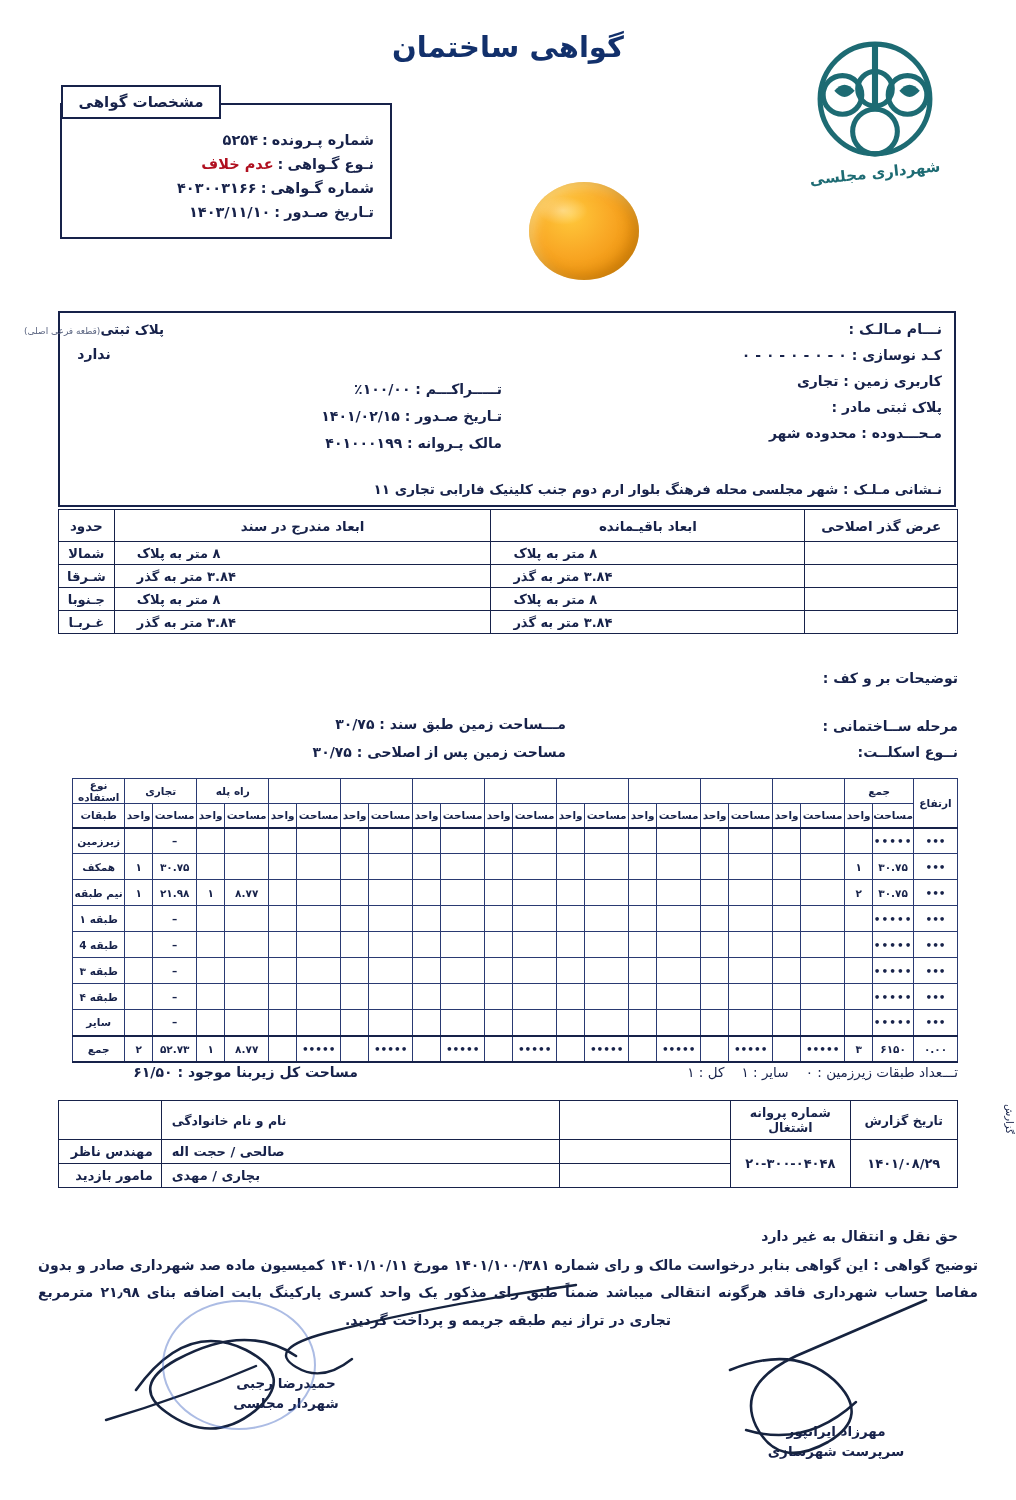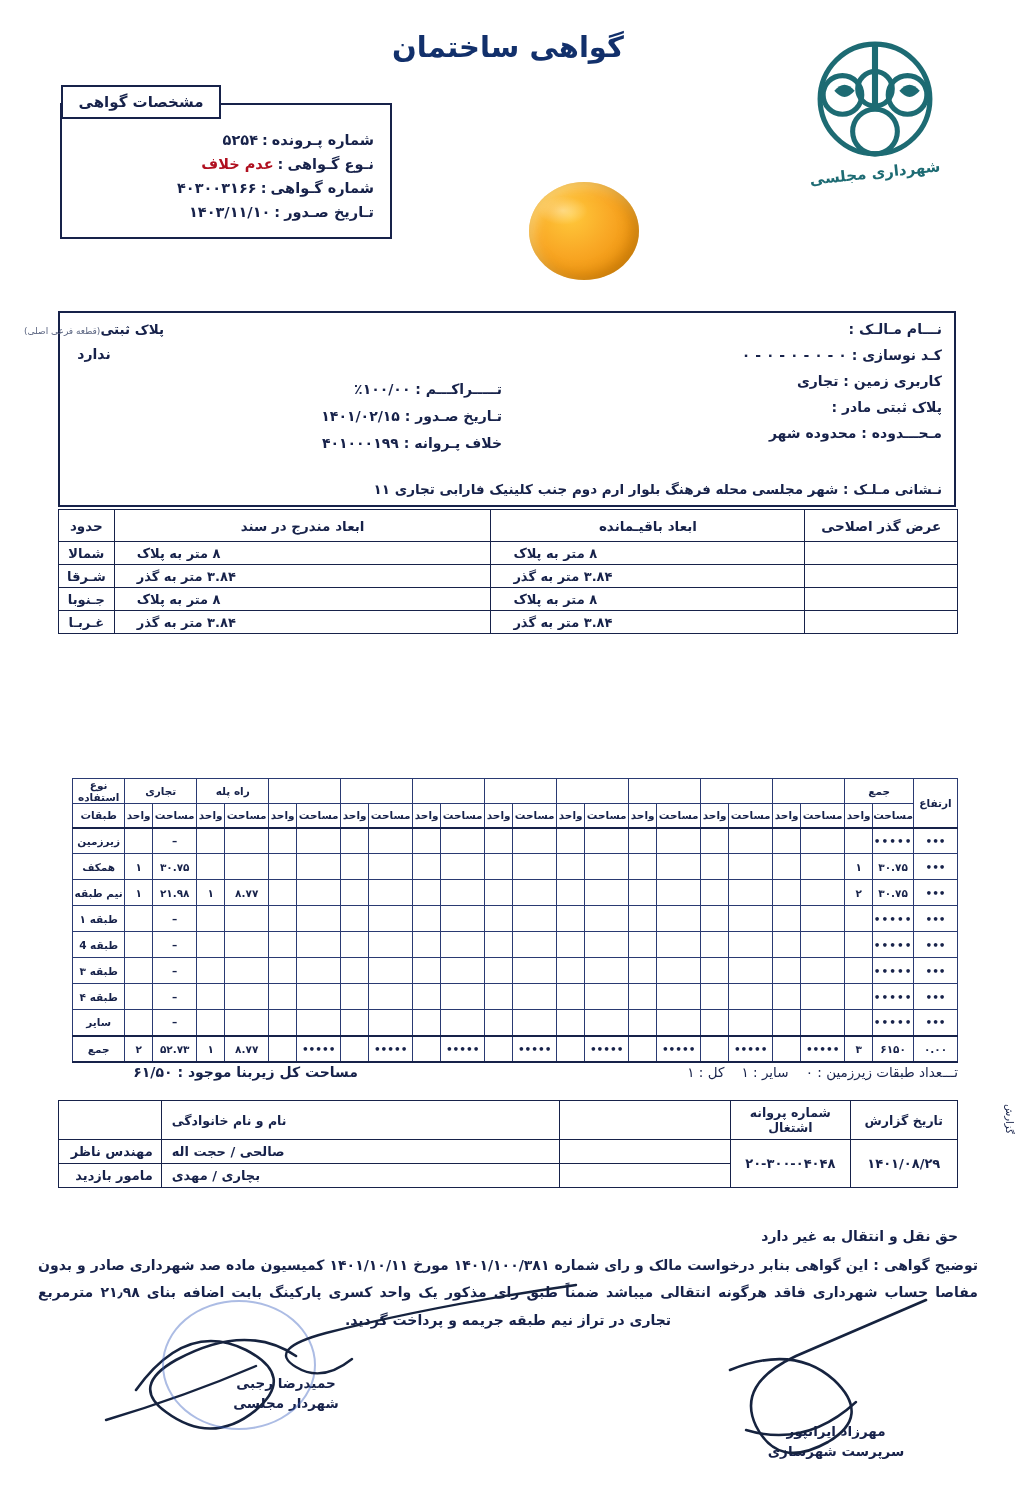--- a/index.html
+++ b/index.html
@@ -244,21 +244,21 @@
     <div class="info-mid">
       <div class="info-line">
         <span class="k">تـــــراکـــم</span> :
         <span>۱۰۰/۰۰٪</span>
       </div>
       <div class="info-line">
         <span class="k">تـاریخ صـدور</span> :
         <span>۱۴۰۱/۰۲/۱۵</span>
       </div>
       <div class="info-line">
-        <span class="k">خلاف پـروانه</span> :
+        <span class="k">مالک پـروانه</span> :
         <span>۴۰۱۰۰۰۱۹۹</span>
       </div>
     </div>
 
     <div class="plate-note">
       <span>پلاک ثبتی</span><span class="small">(قطعه  فرعی  اصلی)</span>
       <span class="nd">ندارد</span>
     </div>
 
     <div class="addr-line">
@@ -297,20 +297,33 @@
       </tr>
       <tr>
         <td class="blank"></td>
         <td class="val">۳.۸۴ متر به گذر</td>
         <td class="val">۳.۸۴ متر به گذر</td>
         <td class="lbl">غـربـا</td>
       </tr>
     </tbody>
   </table>
 
+  <div class="notes">
+    <div class="n-r" style="top:0">توضیحات بر و کف :</div>
+    <div class="n-r" style="top:48px">مرحله ســاختمانی :</div>
+    <div class="n-r" style="top:74px">نــوع اسکلــت:</div>
+    <div class="n-m" style="top:46px">
+      <span>مـــساحت زمین طبق سند</span> :
+      <span>۳۰/۷۵</span>
+    </div>
+    <div class="n-m" style="top:74px">
+      <span>مساحت زمین پس از اصلاحی</span> :
+      <span>۳۰/۷۵</span>
+    </div>
+  </div>
 
   <table class="floors">
     <thead>
       <tr class="r-use">
         <td class="w-h" rowspan="2">ارتفاع</td>
         <td class="w-suma" colspan="2">جمع</td>
         <td colspan="2" class="use-name"></td>
         <td colspan="2" class="use-name"></td>
         <td colspan="2" class="use-name"></td>
         <td colspan="2" class="use-name"></td>

